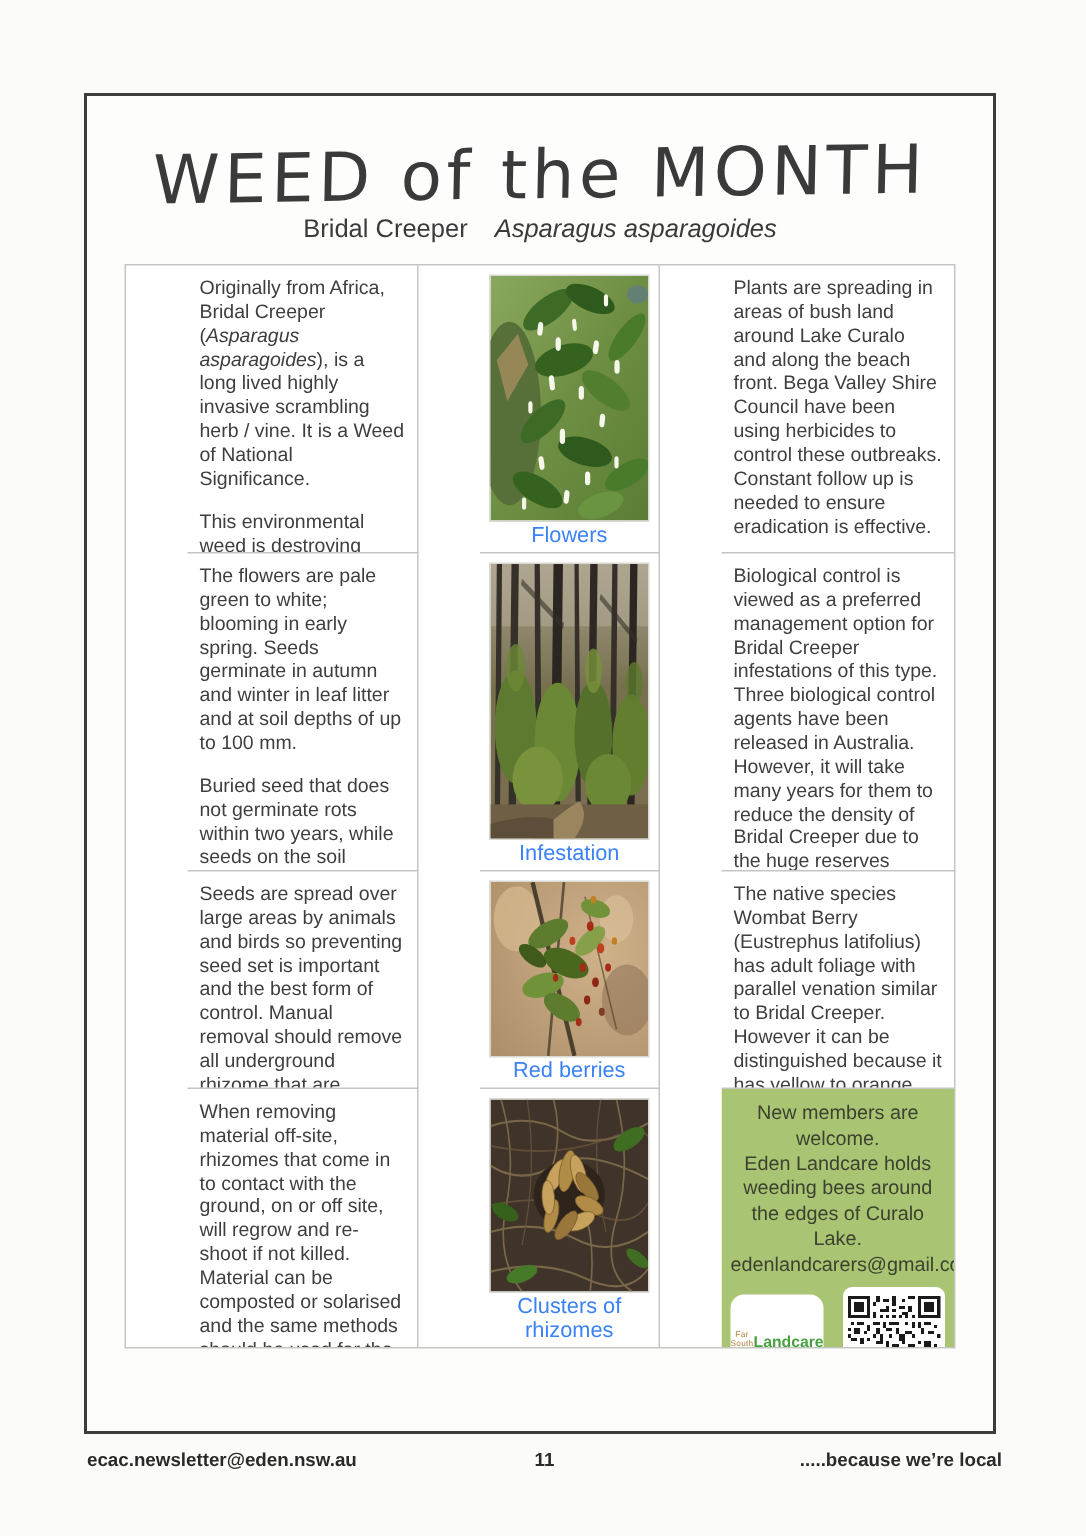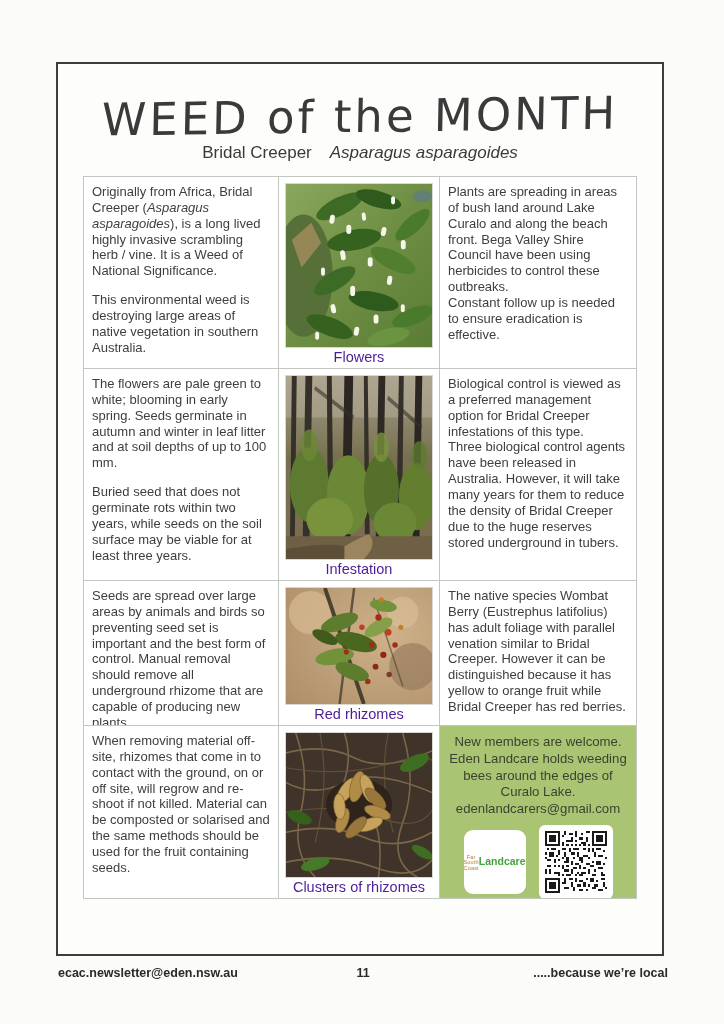--- a/index.html
+++ b/index.html
@@ -27,31 +27,31 @@
   .grid{
     width:552px;margin:13px auto 0;
     display:grid;
     grid-template-columns:195px 161px 196px;
     grid-template-rows:192px 212px 145px 172px;
     border:1px solid #c3c7c1;box-sizing:content-box;
     background:#fff;
   }
   .cell{
     border-right:1px solid #c3c7c1;border-bottom:1px solid #c3c7c1;
-    box-sizing:border-box;overflow:hidden;position:relative;
+    box-sizing:border-box;overflow:hidden;position:relative;margin-left:41px;
   }
   .cell:nth-child(3n){border-right:none;}
   .cell:nth-child(n+10){border-bottom:none;}
   .txt{padding:7px 8px 4px;font-size:13px;line-height:1.22;color:#3e3e3e;}
   .txt p{margin:0;}
   .txt p + p.gap{margin-top:13px;}
   
   .fig{display:flex;flex-direction:column;padding:6px 6px 1px;}
   .fig svg{flex:1 1 auto;min-height:0;width:100%;border:1px solid #d7d9d2;box-sizing:border-box;}
-  .caption{flex:none;text-align:center;font-size:14.5px;color:#4c1d95;padding:1px 0 2px;}
+  .caption{flex:none;text-align:center;font-size:14.5px;color:#3b82f6;padding:1px 0 2px;}
   
   .green-cell{padding:0;}
   .greenbox{
     width:100%;height:100%;box-sizing:border-box;
     background:#a9c573;
     padding:8px 6px 6px;
     display:flex;flex-direction:column;
     text-align:center;font-size:13.2px;line-height:1.27;color:#3b4230;
   }
   .greenbox .gb-line{margin:0;}
@@ -229,21 +229,21 @@
           <circle cx="78" cy="40" r="2.8" fill="#bf3f1f"></circle>
             <circle cx="112" cy="58" r="2.8"></circle>
           <circle cx="92" cy="80" r="3" fill="#8f2712"></circle>
             <circle cx="62" cy="65" r="2.6"></circle>
           <circle cx="106" cy="88" r="2.8" fill="#7e3b24"></circle>
             <circle cx="118" cy="40" r="2.6" fill="#c08023"></circle>
           <circle cx="98" cy="12" r="2.6" fill="#c08023"></circle>
             <circle cx="84" cy="95" r="2.8"></circle>
         </g>
       </svg>
-      <div class="caption">Red rhizomes</div>
+      <div class="caption">Red berries</div>
     </div>
 
     <div class="cell txt">
       <p>The native species Wombat Berry (Eustrephus latifolius) has adult foliage with parallel venation similar to Bridal Creeper. However it can be distinguished because it has yellow to orange fruit while Bridal Creeper has red berries.</p>
     </div>
 
     <div class="cell txt">
       <p>When removing material off-site, rhizomes that come in to contact with the ground, on or off site, will regrow and re-shoot if not killed. Material can be composted or solarised and the same methods should be used for the fruit containing seeds.</p>
     </div>
 

